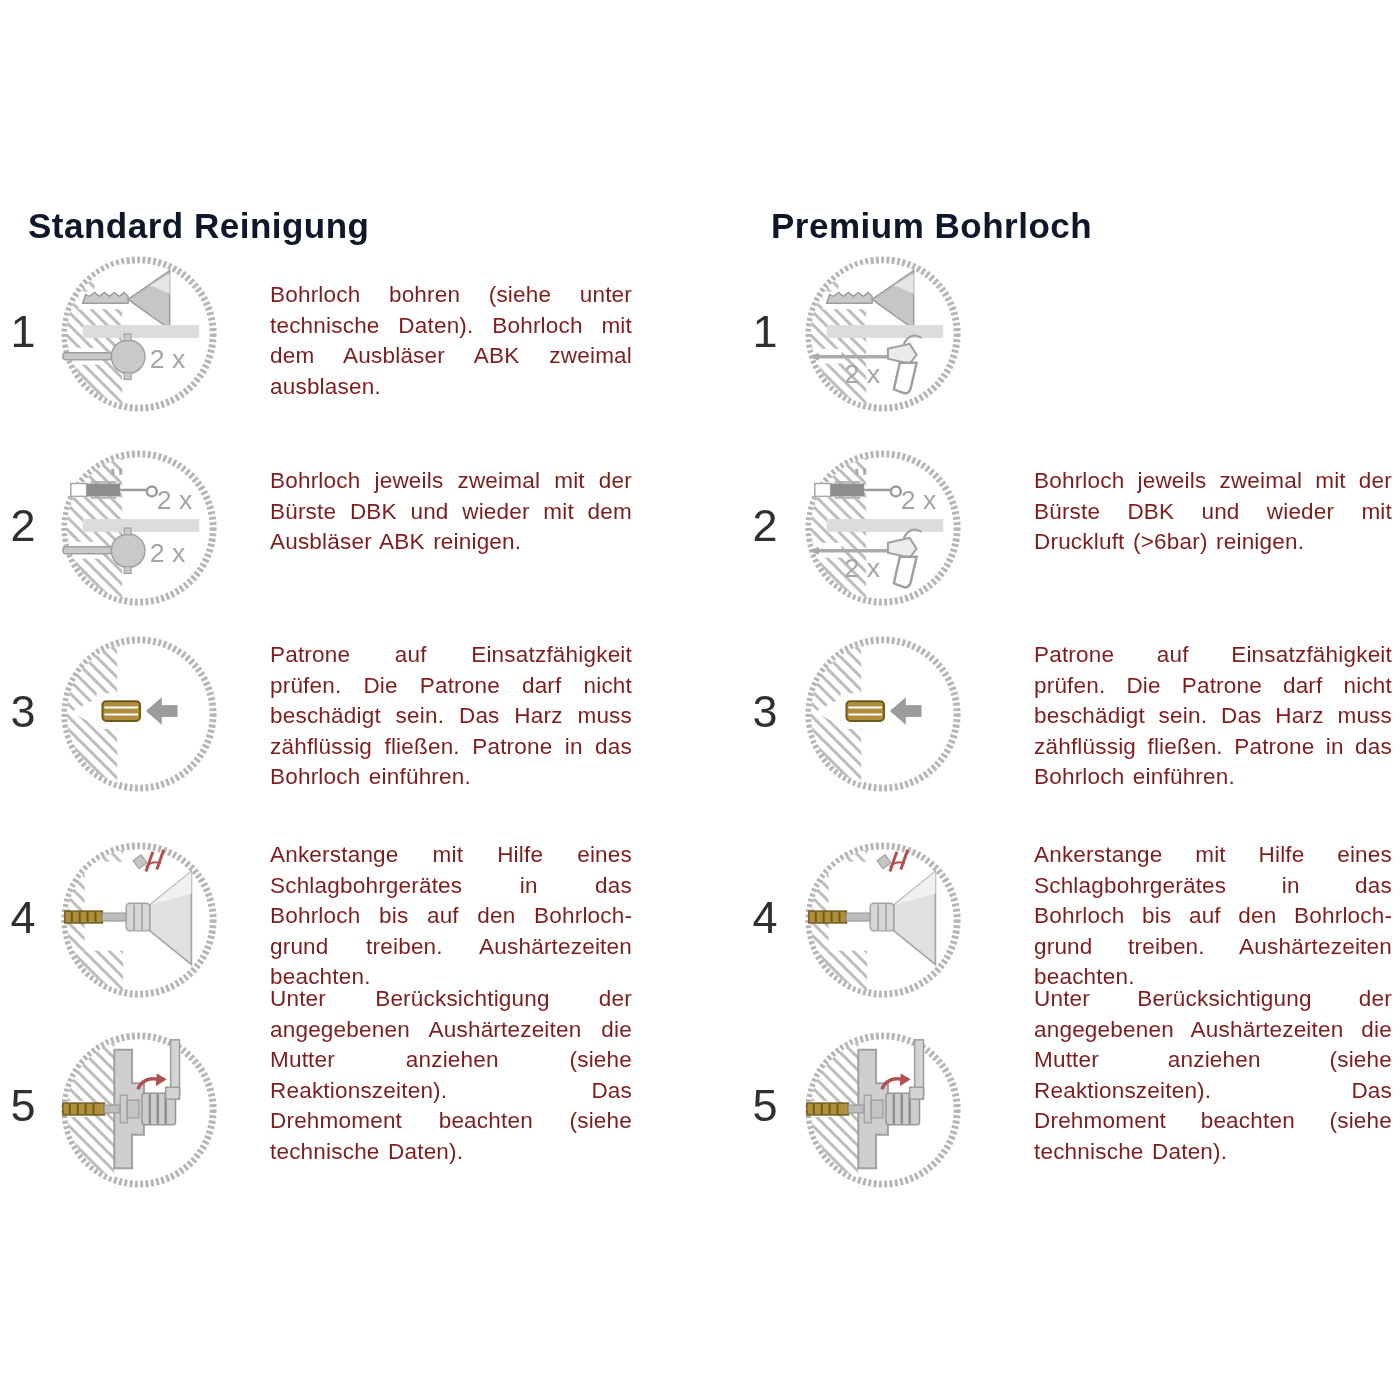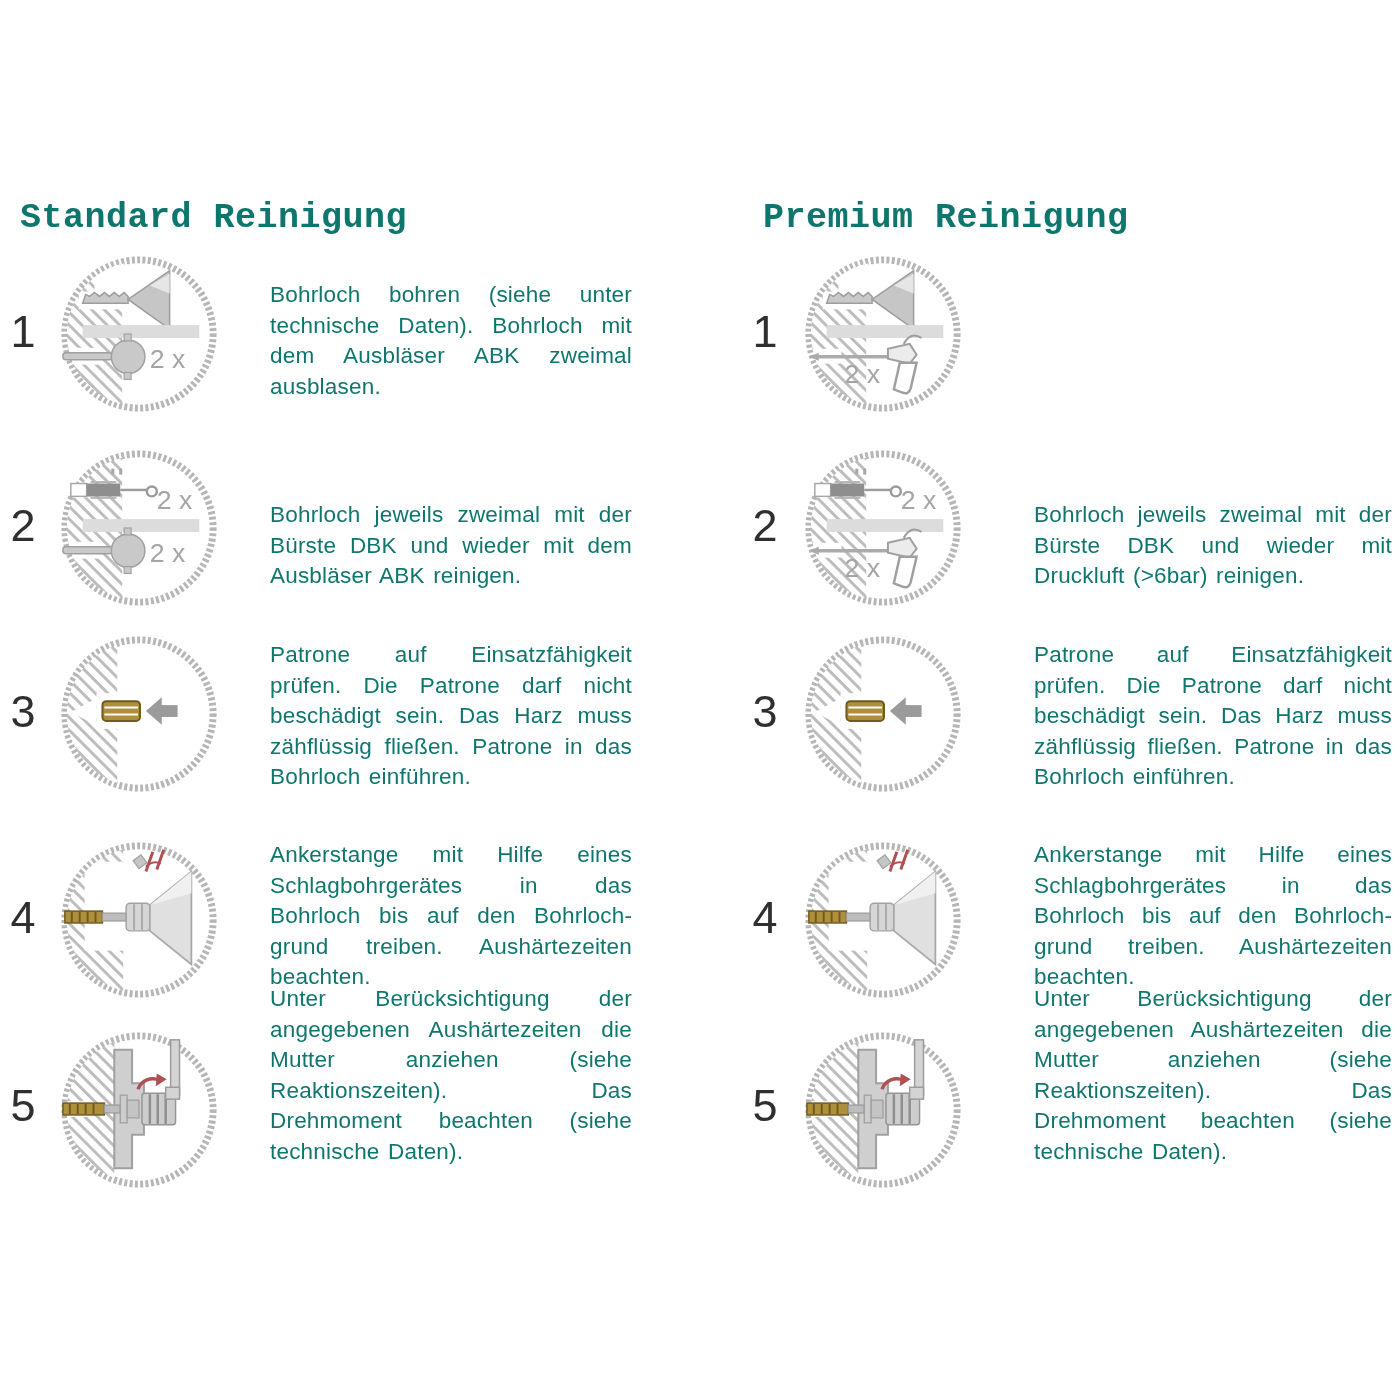--- a/index.html
+++ b/index.html
@@ -1,30 +1,30 @@
 <!DOCTYPE html>
 <html><head>
 <meta charset="utf-8">
 <style>
   html,body{margin:0;padding:0;background:#ffffff;}
   .page{position:relative;width:1400px;height:1400px;background:#ffffff;overflow:hidden;
         font-family:"Liberation Sans",sans-serif;}
-  .title{position:absolute;top:190px;margin:8px;font-size:35px;font-weight:bold;
-         color:#0f766e;letter-spacing:.5px;white-space:nowrap;font-family:Liberation Mono, monospace;}
+  .title{position:absolute;top:190px;margin:16px;font-size:35px;font-weight:bold;
+         color:#0f172a;letter-spacing:.5px;white-space:nowrap;}
   .t-left{left:12px;} .t-right{left:755px;}
   .num{position:absolute;width:42px;text-align:center;font-size:45px;color:#2f2f2f;}
   .nL{left:2px;} .nR{left:744px;}
   .ill{position:absolute;width:168px;height:168px;}
   .iL{left:55px;} .iR{left:799px;}
-  .txt{position:absolute;margin:0;font-size:22.5px;line-height:30.5px;color:#0f766e;
+  .txt{position:absolute;margin:0;font-size:22.5px;line-height:30.5px;color:#7f1d1d;
        text-align:justify;word-spacing:2px;letter-spacing:.2px;}
   .tL{left:270px;width:362px;} .tR{left:1034px;width:358px;}
   .yn1{top:306px}.yn2{top:500px}.yn3{top:686px}.yn4{top:892px}.yn5{top:1080px}
   .yi1{top:250px}.yi2{top:444px}.yi3{top:630px}.yi4{top:836px}.yi5{top:1026px}
-  .yt1{top:280px}.yt2{top:500px}.yt3{top:640px}.yt4{top:840px}.yt5{top:984px}
+  .yt1{top:280px}.yt2{top:466px}.yt3{top:640px}.yt4{top:840px}.yt5{top:984px}
   .lab{font-family:"Liberation Sans",sans-serif;font-size:27px;fill:#a5a5a5;}
   svg .ring{fill:#ffffff;stroke:#b6b6b6;stroke-width:7;stroke-dasharray:3 2.4;}
   .hidden-defs{position:absolute;width:0;height:0;}
 </style>
 </head>
 <body>
 
 <svg class="hidden-defs" aria-hidden="true">
   <defs>
     <pattern id="hatch" width="9" height="9" patternUnits="userSpaceOnUse" patternTransform="rotate(-45)">
@@ -104,21 +104,21 @@
       <rect x="112" y="62" width="14" height="12" fill="#d4d4d4" stroke="#9c9c9c" stroke-width="1.5"></rect>
       <path d="M84,64 a16,16 0 0 1 22,-9" stroke="#b05050" stroke-width="3.5" fill="none"></path>
       <polygon points="103,48 113,54 102,61" fill="#b05050"></polygon>
     </g>
   </defs>
 </svg>
 
 <div class="page">
 
   <h1 class="title t-left">Standard Reinigung</h1>
-  <h1 class="title t-right">Premium Reinigung</h1>
+  <h1 class="title t-right">Premium Bohrloch</h1>
 
   <div class="num nL yn1">1</div>
   <svg class="ill iL yi1" viewBox="0 0 170 170">
     <defs>
         <clipPath id="c1">
           <circle cx="85" cy="85" r="73"></circle>
         </clipPath>
       </defs>
     <circle class="ring" cx="85" cy="85" r="75"></circle>
     <g clip-path="url(#c1)">

